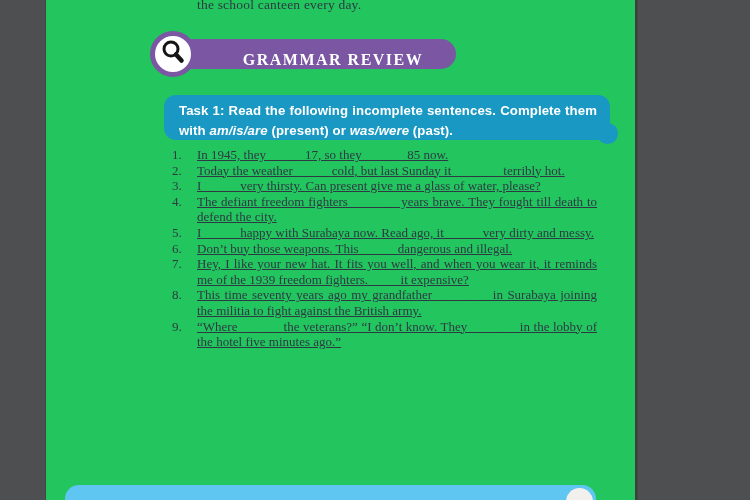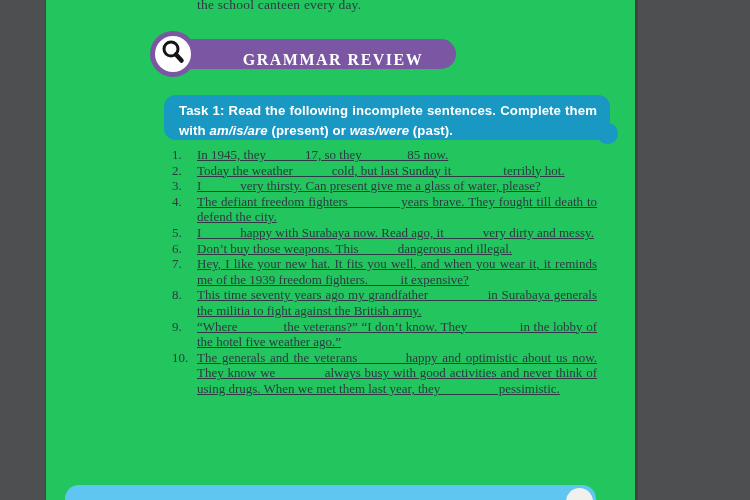--- a/index.html
+++ b/index.html
@@ -114,29 +114,25 @@
       <div class="ex-row">
         <div class="ex-num">6.</div>
         <div class="ex-txt">Don’t buy those weapons. This _____ dangerous and illegal.</div>
       </div>
       <div class="ex-row">
         <div class="ex-num">7.</div>
         <div class="ex-txt">Hey, I like your new hat. It fits you well, and when you wear it, it reminds me of the 1939 freedom fighters. ____ it expensive?</div>
       </div>
       <div class="ex-row">
         <div class="ex-num">8.</div>
-        <div class="ex-txt">This time seventy years ago my grandfather ________ in Surabaya generals the militia to fight against the British army.</div>
+        <div class="ex-txt">This time seventy years ago my grandfather ________ in Surabaya joining the militia to fight against the British army.</div>
       </div>
       <div class="ex-row">
         <div class="ex-num">9.</div>
-        <div class="ex-txt">“Where ______ the veterans?”  “I don’t know. They _______ in the lobby of the hotel five weather ago.”</div>
-      </div>
-      <div class="ex-row">
-        <div class="ex-num">10.</div>
-        <div class="ex-txt">The generals and the veterans ______ happy and optimistic about us now. They know we _______always busy with good activities and never think of using drugs. When we met them last year, they ________ pessimistic.</div>
+        <div class="ex-txt">“Where ______ the veterans?”  “I don’t know. They _______ in the lobby of the hotel five minutes ago.”</div>
       </div>
     </div>
 
     <div class="next-box"></div>
     <div class="next-dot"></div>
 
   </div>
 </div>
 
 </body></html>

